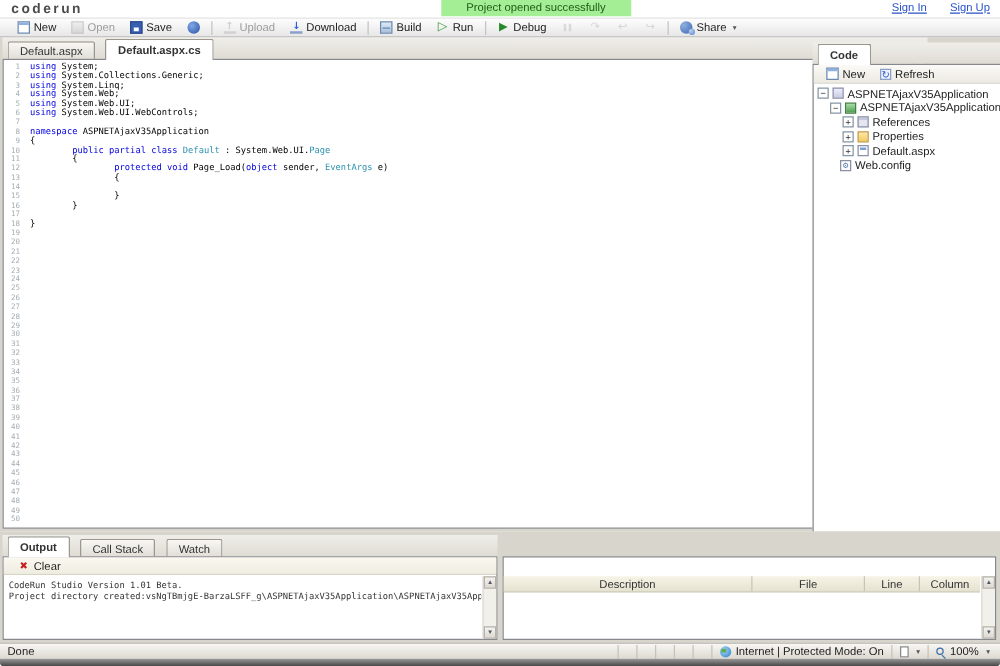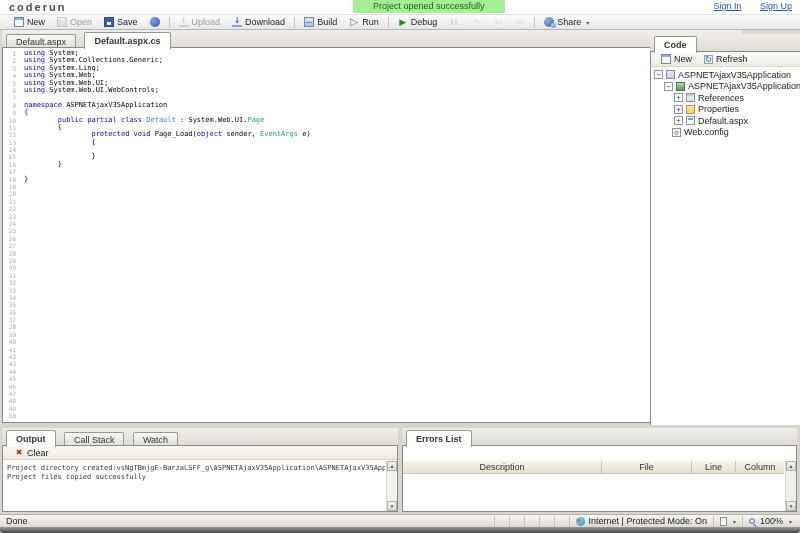--- a/index.html
+++ b/index.html
@@ -313,32 +313,29 @@
         <span class="tab">Call Stack</span>
         <span class="tab">Watch</span>
       </div>
       <div class="pbody">
         <div class="ptool">
           <button class="stb">
             <span class="clear-ic">✖</span>
             <span>Clear</span>
           </button>
         </div>
-        <div class="outtext" id="out-lines"><div>Project directory created:vsNgTBmjgE-BarzaLSFF_g\ASPNETAjaxV35Application\ASPNETAjaxV35Application</div><div>Project files copied successfully</div></div>
+        <div class="outtext" id="out-lines"><div>CodeRun Studio Version 1.01 Beta.</div><div>Project directory created:vsNgTBmjgE-BarzaLSFF_g\ASPNETAjaxV35Application\ASPNETAjaxV35Application</div></div>
         <div class="vscroll" style="top:15px;">
           <div class="vs-up">▲</div>
           <div class="vs-dn">▼</div>
         </div>
       </div>
     </div>
 
     <div class="errwrap">
-      <div class="tabrow">
-        <span class="tab active">Errors List</span>
-      </div>
       <div class="pbody">
         <div class="errhead">
           <span class="ecol desc">Description</span>
           <span class="ecol file">File</span>
           <span class="ecol line">Line</span>
           <span class="ecol col">Column</span>
         </div>
         <div class="vscroll" style="top:15px;">
           <div class="vs-up">▲</div>
           <div class="vs-dn">▼</div>

